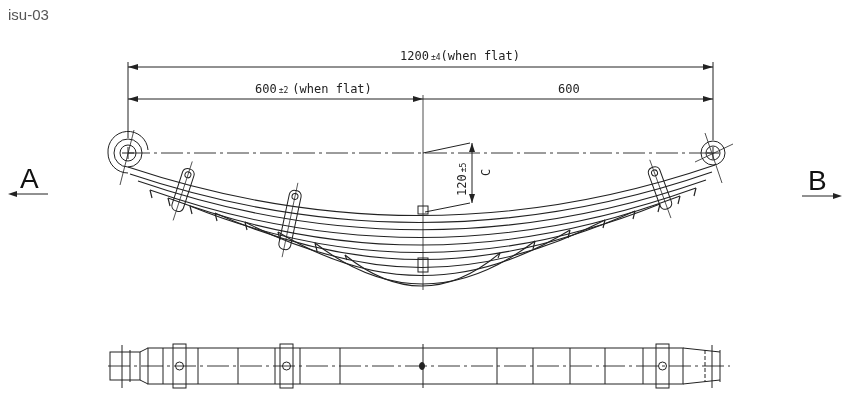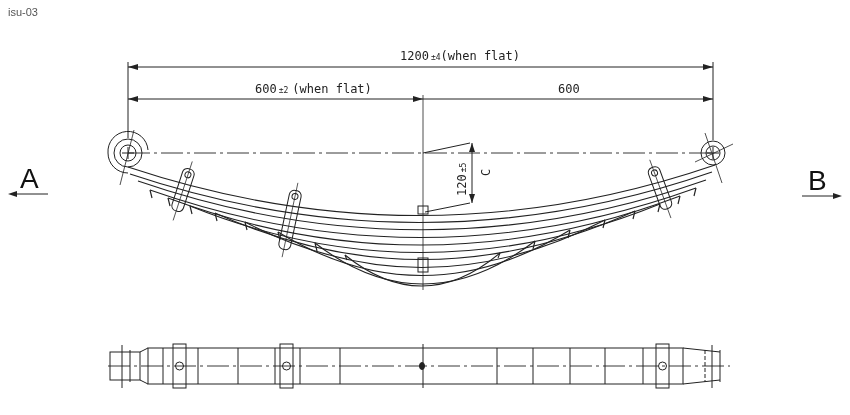--- a/index.html
+++ b/index.html
@@ -1,17 +1,17 @@
 <!DOCTYPE html>
 <html><head>
 <meta charset="utf-8">
 <style>
   html, body { margin: 0; padding: 0; background: #ffffff; }
   body { width: 850px; height: 415px; position: relative; overflow: hidden; font-family: "DejaVu Sans", sans-serif; }
-  .title { position: absolute; left: 8px; top: 6px; font-size: 11px; color: #555555; font-family: "Liberation Sans", sans-serif; }
+  .title { position: absolute; left: 8px; top: 6px; font-size: 15px; color: #555555; font-family: "Liberation Sans", sans-serif; }
   .drawing { position: absolute; left: 0; top: 0; }
   .dimtxt { font-family: "DejaVu Sans Mono", monospace; font-size: 12px; fill: #222; }
   .viewlbl { font-family: "Liberation Sans", sans-serif; font-size: 28px; fill: #111; font-weight: normal; }
 </style>
 </head>
 <body>
 
 <div class="title">isu-03</div>
 
 <svg class="drawing" width="850" height="415" viewBox="0 0 850 415" xmlns="http://www.w3.org/2000/svg">

